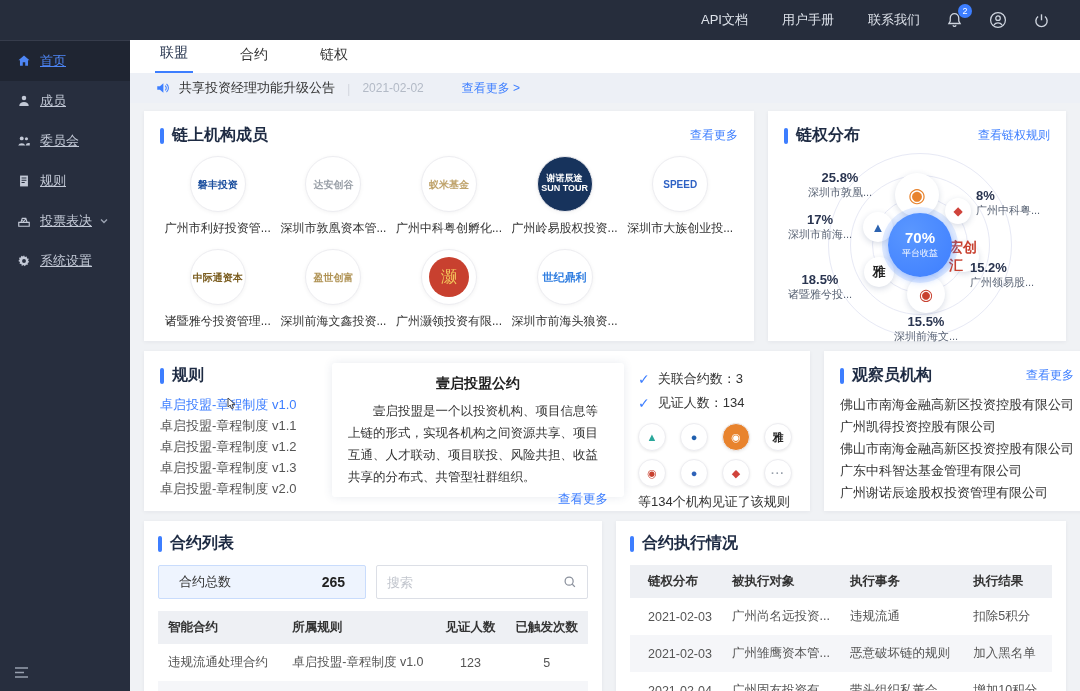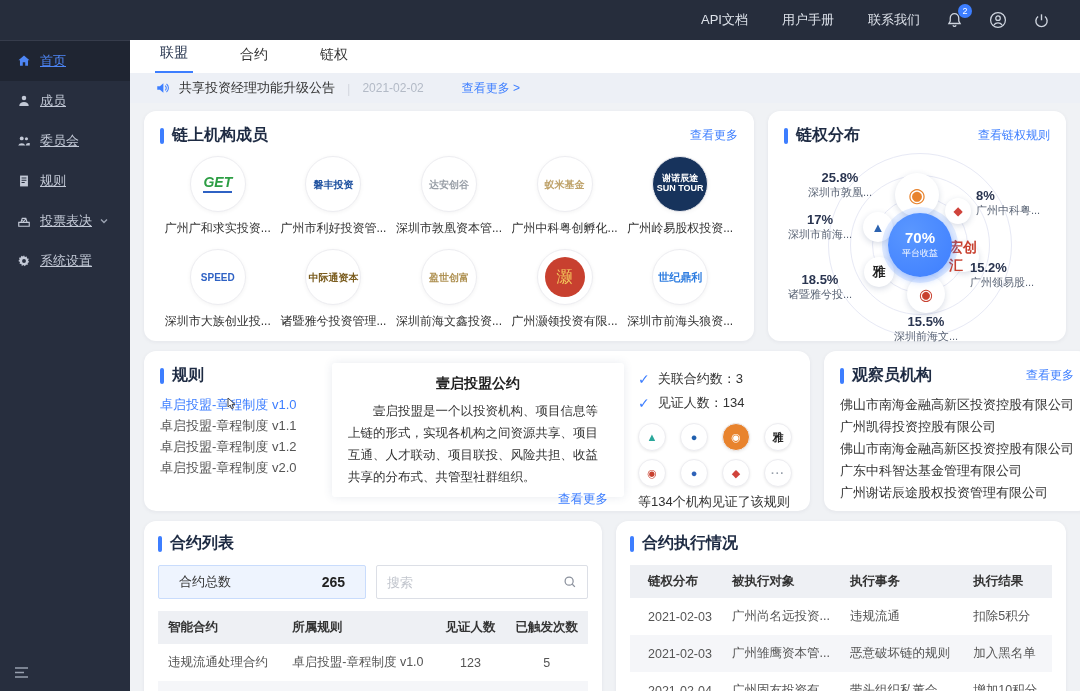--- a/index.html
+++ b/index.html
@@ -36,21 +36,21 @@
   .announce { height:30px; background:#edf0f6; display:flex; align-items:center;
     padding-left:25px; font-size:13px; }
   .announce .sp-icon { color:#3d7eff; display:flex; margin-right:9px; }
   .announce .atext { color:#333; }
   .announce .adiv { color:#d4d8e0; margin:0 12px; }
   .announce .adate { color:#b3bac6; font-size:12px; }
   .announce .amore { color:#3d7eff; font-size:12px; margin-left:38px; cursor:pointer; }
 
   .rows { padding:8px 14px 0; }
   .crow { display:flex; gap:14px; margin-bottom:10px; }
-  .card { background:#fff; border-radius:12px; box-shadow:0 1px 4px rgba(31,41,66,0.06);
+  .card { background:#fff; border-radius:0; box-shadow:0 1px 4px rgba(31,41,66,0.06);
     padding:14px 16px; position:relative; }
   .card-head { display:flex; align-items:center; justify-content:space-between; }
   .card-title { font-size:16px; font-weight:bold; color:#1e2b43; display:flex; align-items:center; }
   .tmark { width:4px; height:16px; background:#3d7eff; border-radius:2px; margin-right:8px; }
   .card-link { font-size:12px; color:#3d7eff; cursor:pointer; }
 
   
   .members { flex:1; height:230px; }
   .mem-grid { display:grid; grid-template-columns:repeat(5,1fr); row-gap:12px; margin-top:10px; }
   .mem { display:flex; flex-direction:column; align-items:center; cursor:pointer; }
@@ -263,26 +263,20 @@
     <div class="crow">
       <div class="card members">
         <div class="card-head">
           <div class="card-title">
               <span class="tmark"></span>
               <span>链上机构成员</span>
             </div>
           <span class="card-link">查看更多</span>
         </div>
         <div class="mem-grid">
-          <div class="mem m0">
-              <div class="logo-c">
-                <span class="logo-t">GET</span>
-              </div>
-              <div class="mem-name">广州广和求实投资...</div>
-            </div>
           <div class="mem m1">
               <div class="logo-c">
                 <span class="logo-t">磐丰投资</span>
               </div>
               <div class="mem-name">广州市利好投资管...</div>
             </div>
           <div class="mem m2">
               <div class="logo-c">
                 <span class="logo-t">达安创谷</span>
               </div>
@@ -401,20 +395,21 @@
     <div class="crow">
       <div class="card rules">
         <div class="rules-left">
           <div class="card-title" style="margin-bottom:8px;">
               <span class="tmark"></span>
               <span>规则</span>
             </div>
           <div class="rule-item sel">卓启投盟-章程制度 v1.0</div>
           <div class="rule-item">卓启投盟-章程制度 v1.1</div>
           <div class="rule-item">卓启投盟-章程制度 v1.2</div>
+          <div class="rule-item">卓启投盟-章程制度 v1.3</div>
           <div class="rule-item">卓启投盟-章程制度 v2.0</div>
         </div>
         <div class="cursor-ic">
           <svg width="13" height="15" viewBox="0 0 13 15">
               <path d="M4 1v9l2.2-2 1.4 3.6 1.8-.7-1.4-3.5H11Z" fill="#fff" stroke="#444" stroke-width="1"></path>
             </svg>
         </div>
         <div class="pact">
           <div class="pact-title">壹启投盟公约</div>
           <div class="pact-body">壹启投盟是一个以投资机构、项目信息等上链的形式，实现各机构之间资源共享、项目互通、人才联动、项目联投、风险共担、收益共享的分布式、共管型社群组织。</div>

